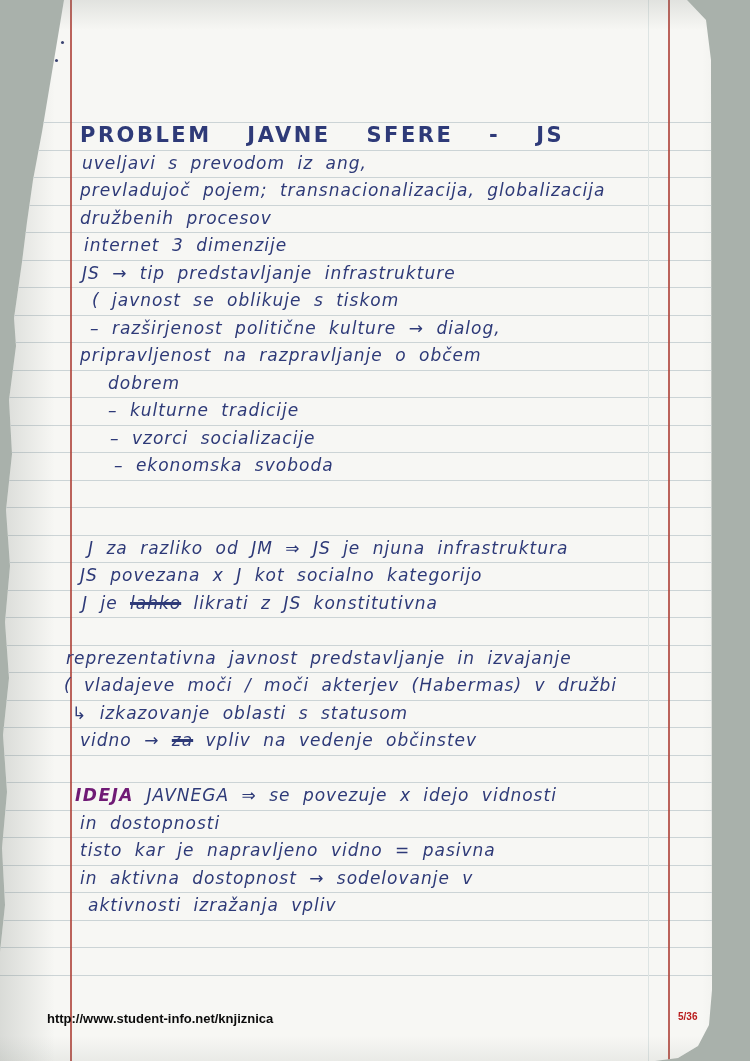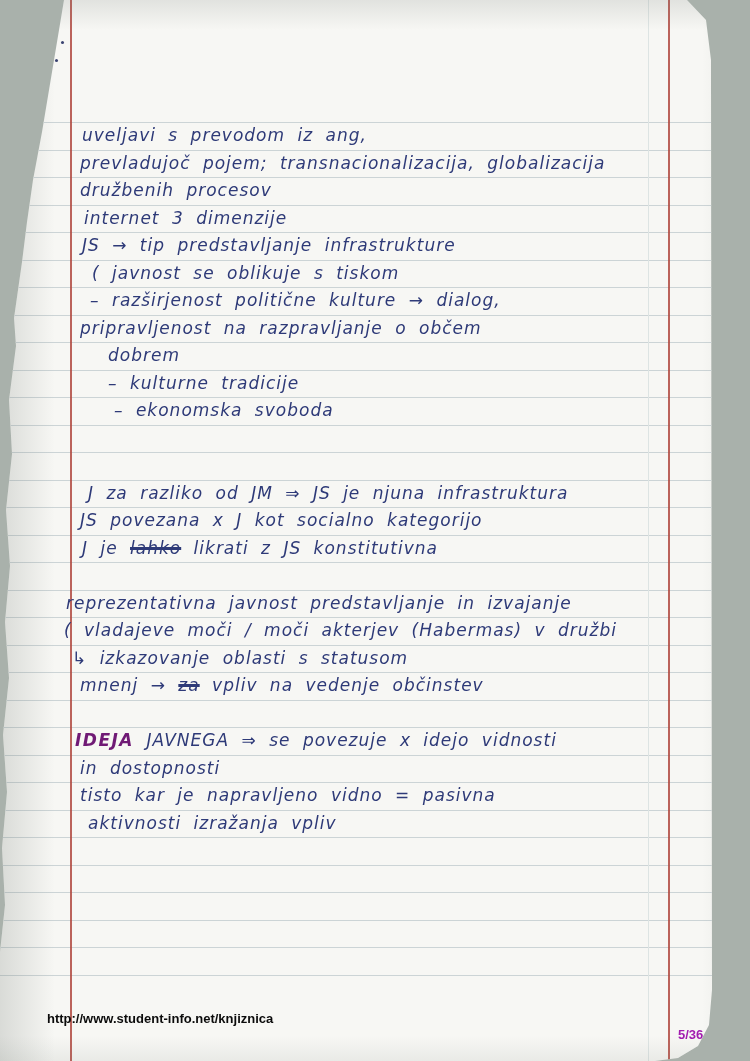--- a/index.html
+++ b/index.html
@@ -55,66 +55,69 @@
   .seg-strike{text-decoration:line-through; text-decoration-thickness:2.5px;}
   .seg-bold{font-weight:700; color:#701a75; letter-spacing:1.5px;}
   .footer-url{
     position:absolute; left:47px; top:1011px;
     font-family:"Liberation Sans", sans-serif; font-weight:bold;
     font-size:13px; color:#0b0b0b; font-style:normal; letter-spacing:0;
   }
   .footer-page{
     position:absolute; left:678px; top:1011px;
     font-family:"Liberation Sans", sans-serif; font-weight:bold;
-    font-size:13px; color:#a21caf;margin-top:16px;
+    font-size:10px; color:#b91c1c;
   }
 </style>
 </head>
 <body>
 
 <div class="stage">
   <div class="paper">
     <div class="rules"></div>
     <div class="vline red-left"></div>
     <div class="vline gray-right"></div>
     <div class="vline red-right"></div>
     <div class="shade"></div>
 
     <div class="speck" style="left:61px;top:41px;"></div>
     <div class="speck" style="left:55px;top:59px;"></div>
     <div class="speck" style="left:38px;top:81px;"></div>
     <div class="speck" style="left:47px;top:26px;width:2px;height:2px;"></div>
 
     <div class="notes">
+      <div class="title-line">PROBLEM JAVNE SFERE - JS</div>
       <div>
           <div class="note-line" style="padding-left: 2px;"><span>uveljavi s prevodom iz ang,</span></div>
           <div class="note-line" style="padding-left: 0px;"><span>prevladujoč pojem; transnacionalizacija, globalizacija</span></div>
           <div class="note-line" style="padding-left: 0px;"><span>družbenih procesov</span></div>
           <div class="note-line" style="padding-left: 4px;"><span>internet 3 dimenzije</span></div>
           <div class="note-line" style="padding-left: 2px;"><span>JS → tip predstavljanje infrastrukture</span></div>
           <div class="note-line" style="padding-left: 12px;"><span>( javnost se oblikuje s tiskom</span></div>
           <div class="note-line" style="padding-left: 10px;"><span>– razširjenost politične kulture → dialog,</span></div>
           <div class="note-line" style="padding-left: 0px;"><span>pripravljenost na razpravljanje o občem</span></div>
           <div class="note-line" style="padding-left: 0px; margin-left: 28px;"><span>dobrem</span></div>
           <div class="note-line" style="padding-left: 28px;"><span>– kulturne tradicije</span></div>
+          <div class="note-line" style="padding-left: 30px;"><span>– vzorci socializacije</span></div>
           <div class="note-line" style="padding-left: 34px;"><span>– ekonomska svoboda</span></div>
           <div class="note-line" style="padding-left: 0px;"></div>
           <div class="note-line" style="padding-left: 0px;"></div>
           <div class="note-line" style="padding-left: 8px;"><span>J za razliko od JM ⇒ JS je njuna infrastruktura</span></div>
           <div class="note-line" style="padding-left: 0px;"><span>JS povezana x J kot socialno kategorijo</span></div>
           <div class="note-line" style="padding-left: 2px;"><span>J je </span><span class="seg-strike">lahko</span><span> likrati z JS konstitutivna</span></div>
           <div class="note-line" style="padding-left: 0px;"></div>
           <div class="note-line" style="margin-left: -14px;"><span>reprezentativna javnost predstavljanje in izvajanje</span></div>
           <div class="note-line" style="margin-left: -16px;"><span>( vladajeve moči / moči akterjev (Habermas) v družbi</span></div>
           <div class="note-line" style="margin-left: -8px;"><span>↳ izkazovanje oblasti s statusom</span></div>
-          <div class="note-line" style="padding-left: 0px;"><span>mnenj → </span><span class="seg-strike">za</span><span> vpliv na vedenje občinstev</span></div>
+          <div class="note-line" style="padding-left: 0px;"><span>vidno → </span><span class="seg-strike">za</span><span> vpliv na vedenje občinstev</span></div>
           <div class="note-line" style="padding-left: 0px;"></div>
           <div class="note-line" style="margin-left: -5px;"><span class="seg-bold">IDEJA</span><span> JAVNEGA ⇒ se povezuje x idejo vidnosti</span></div>
           <div class="note-line" style="padding-left: 0px;"><span>in dostopnosti</span></div>
           <div class="note-line" style="padding-left: 0px;"><span>tisto kar je napravljeno vidno = pasivna</span></div>
+          <div class="note-line" style="padding-left: 0px;"><span>in aktivna dostopnost → sodelovanje v</span></div>
           <div class="note-line" style="padding-left: 8px;"><span>aktivnosti izražanja vpliv</span></div>
         </div>
     </div>
 
     <div class="footer-url">http://www.student-info.net/knjiznica</div>
     <div class="footer-page">5/36</div>
   </div>
 </div>
 
 </body></html>

